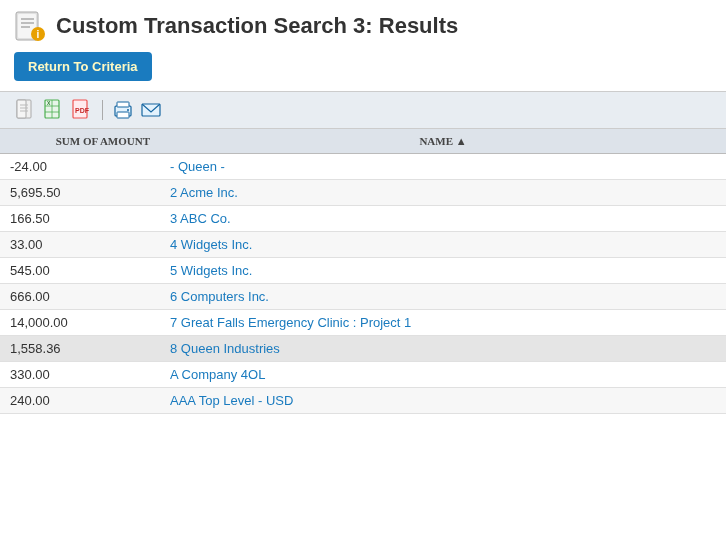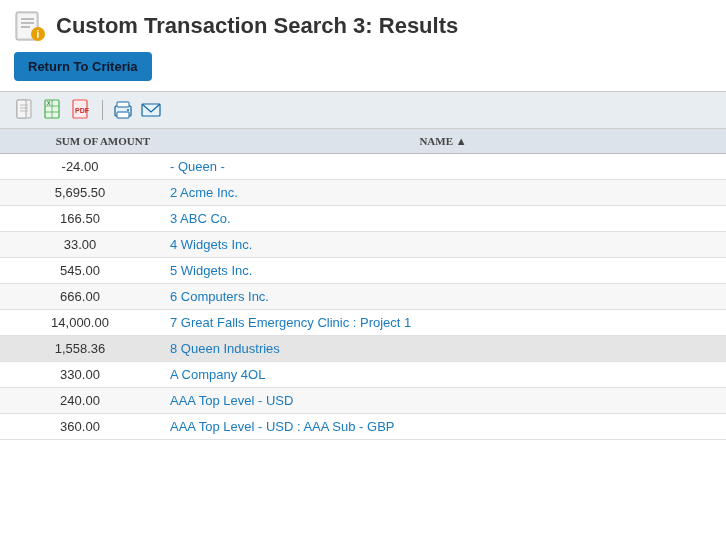--- a/index.html
+++ b/index.html
@@ -26,21 +26,21 @@
     .page-title {
       font-size: 22px;
       font-weight: bold;
       color: #333;
     }
 
     
     .btn-return {
       display: inline-block;
       background: #1a7bbf;
-      color: #0f172a;
+      color: #fef9c3;
       border: none;
       border-radius: 4px;
       padding: 7px 14px;
       font-size: 13px;
       font-weight: bold;
       cursor: pointer;
       margin: 4px 14px 10px 14px;
     }
 
     
@@ -102,21 +102,21 @@
       background: #f7f7f7;
     }
     .results-table tbody tr.highlight {
       background: #e5e5e5;
     }
     .results-table tbody td {
       padding: 5px 10px;
       color: #333;
     }
     .results-table tbody td.col-amount {
-      text-align: center;
+      text-align: left;
       color: #333;
       font-size: 13px;
     }
     .results-table tbody td.col-name {
       color: #1a7bbf;
     }
   </style>
 </head>
 <body>
 
@@ -234,21 +234,17 @@
         <td class="col-name">8 Queen Industries</td>
       </tr>
       <tr>
         <td class="col-amount">330.00</td>
         <td class="col-name">A Company 4OL</td>
       </tr>
       <tr>
         <td class="col-amount">240.00</td>
         <td class="col-name">AAA Top Level - USD</td>
       </tr>
-      <tr>
-        <td class="col-amount">360.00</td>
-        <td class="col-name">AAA Top Level - USD : AAA Sub - GBP</td>
-      </tr>
     </tbody>
 </table>
 
 
 
 
 </body></html>

